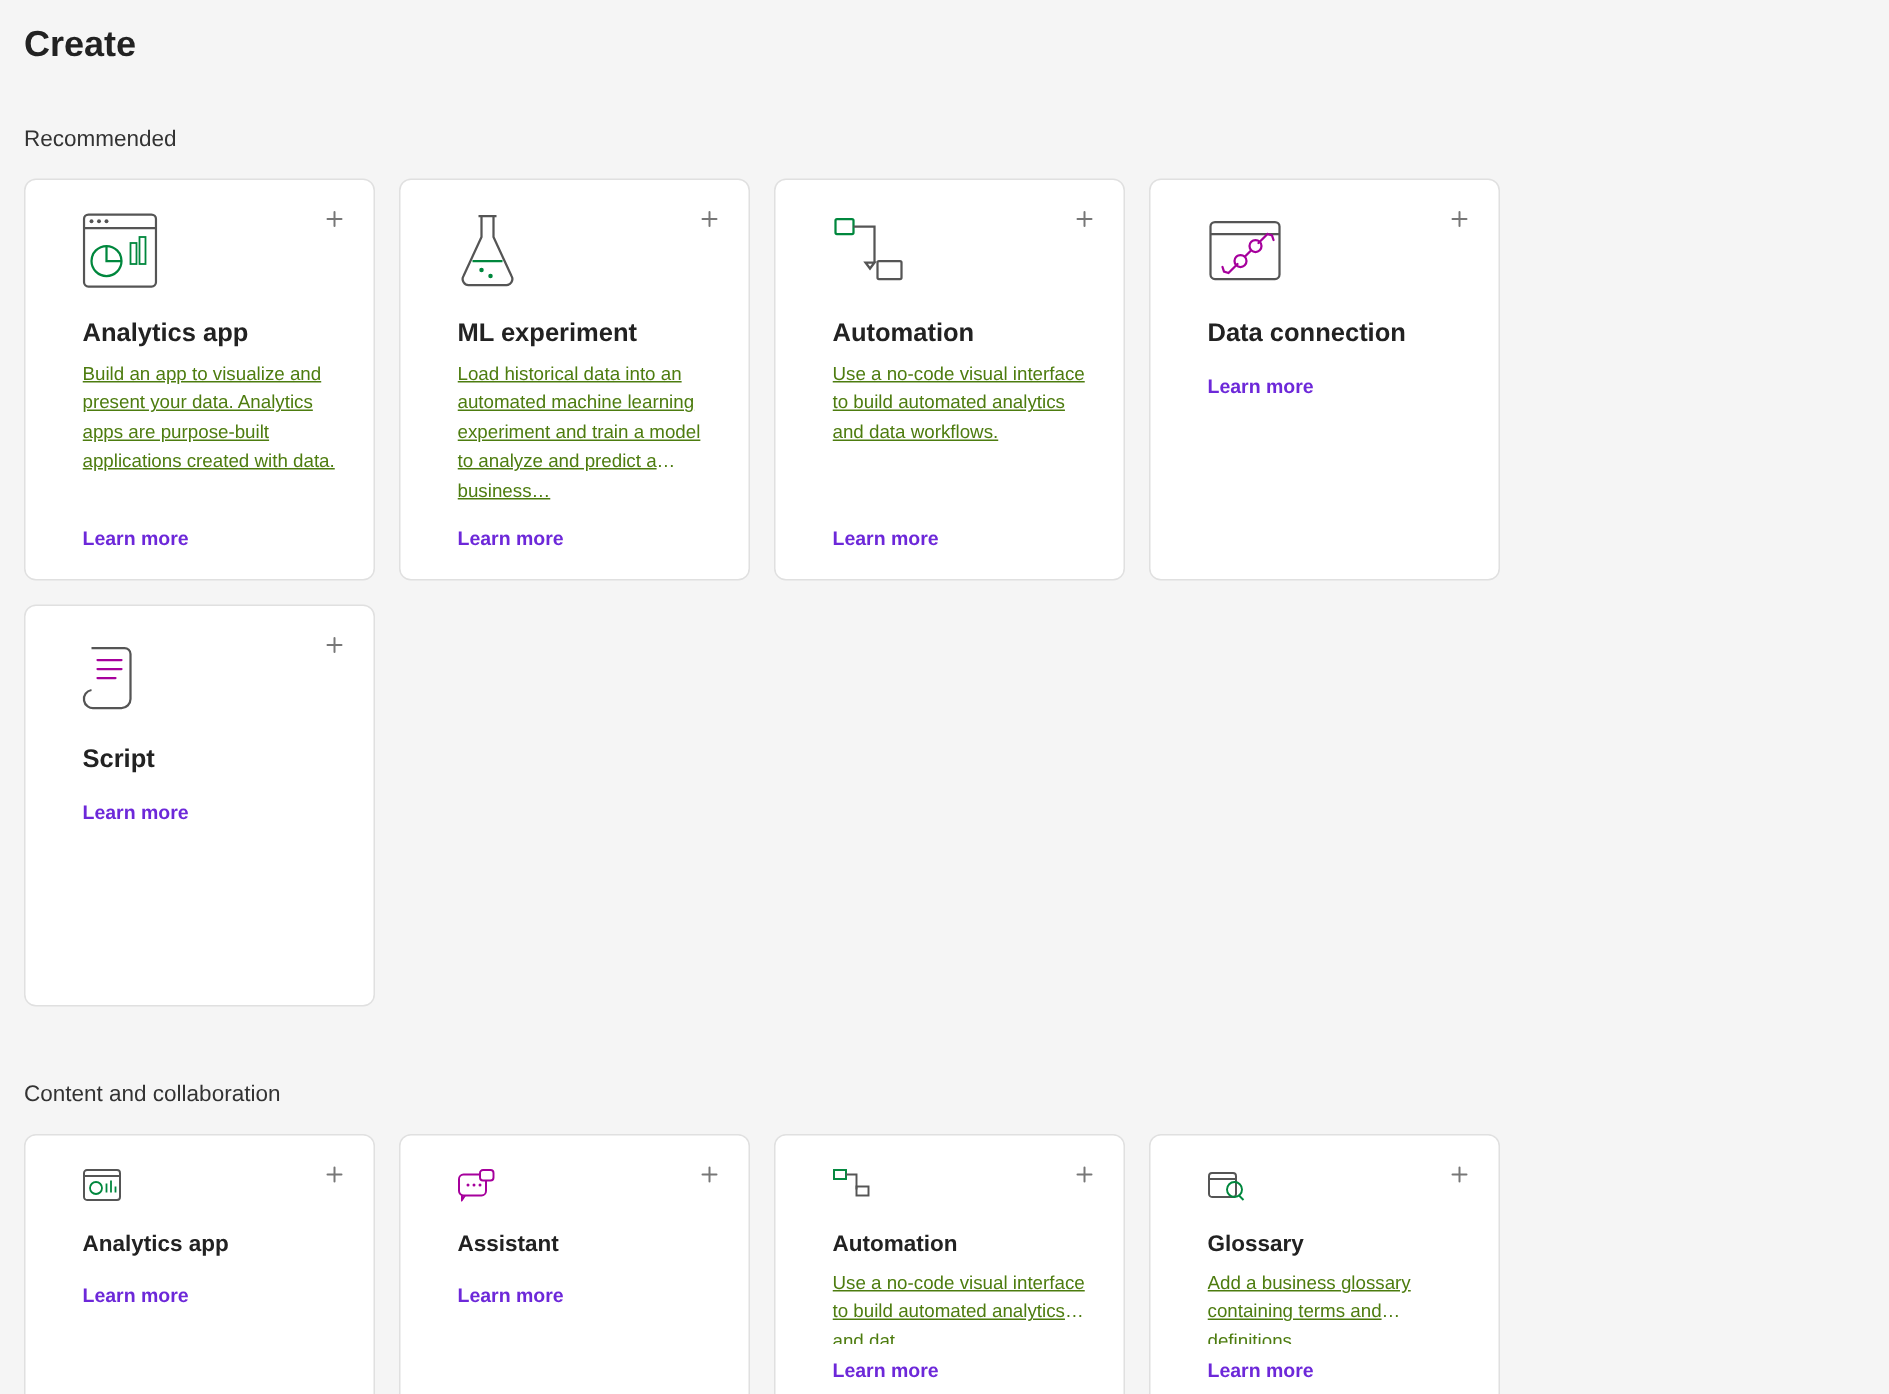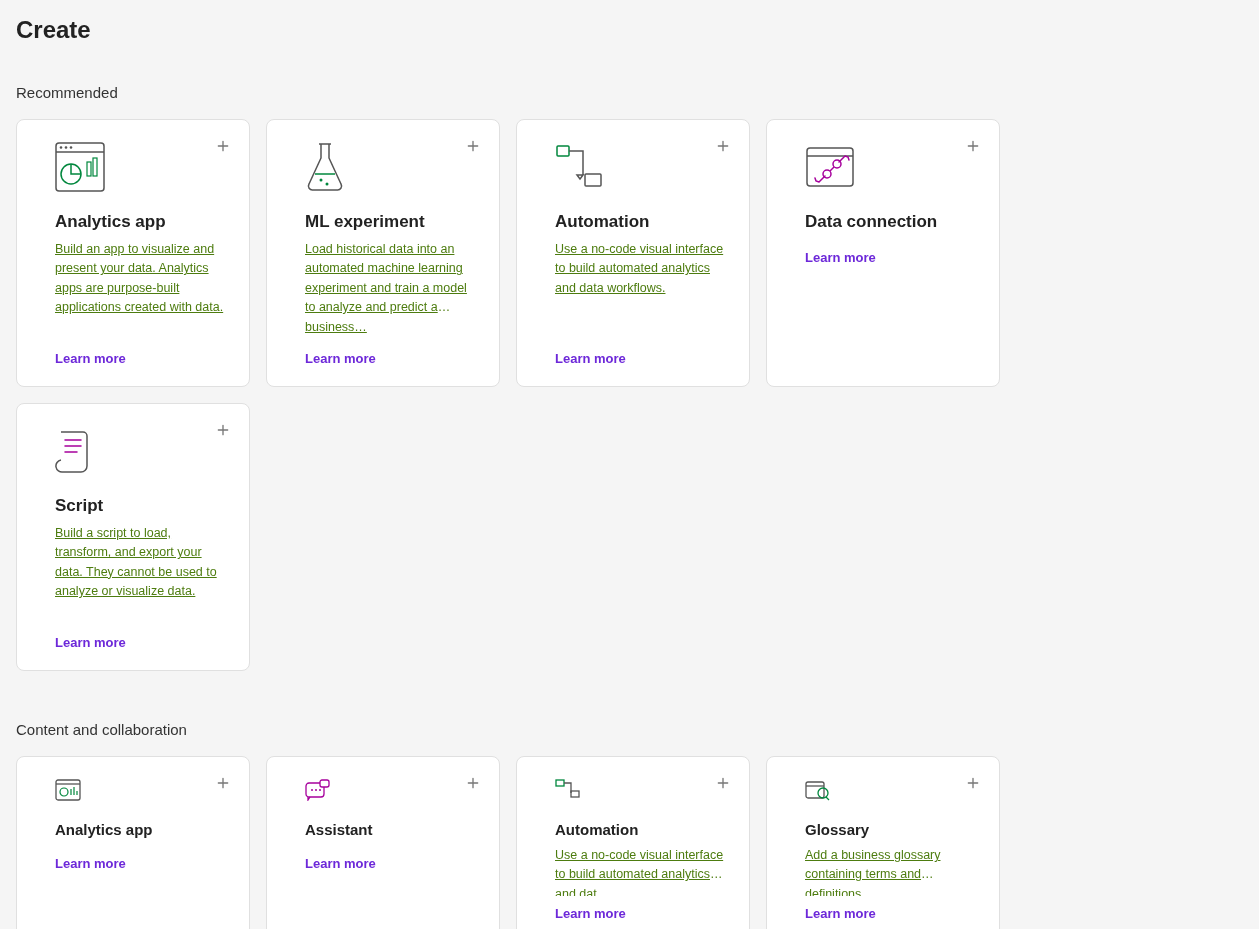--- a/index.html
+++ b/index.html
@@ -258,21 +258,20 @@
         <svg>
           <use href="#plus"></use>
         </svg>
       </div>
     <div class="card-icon-area">
         <svg width="40" height="50">
           <use href="#script"></use>
         </svg>
       </div>
     <div class="card-title">Script</div>
-    <div class="card-desc">Build a script to load, transform, and export your data. They cannot be used to analyze or visualize data.</div>
     <div class="learn-more">Learn more</div>
   </div>
 
 </div>
 
 <h2 class="section-title">Content and collaboration</h2>
 
 <div class="card-row tight">
 
   <div class="card sm">

